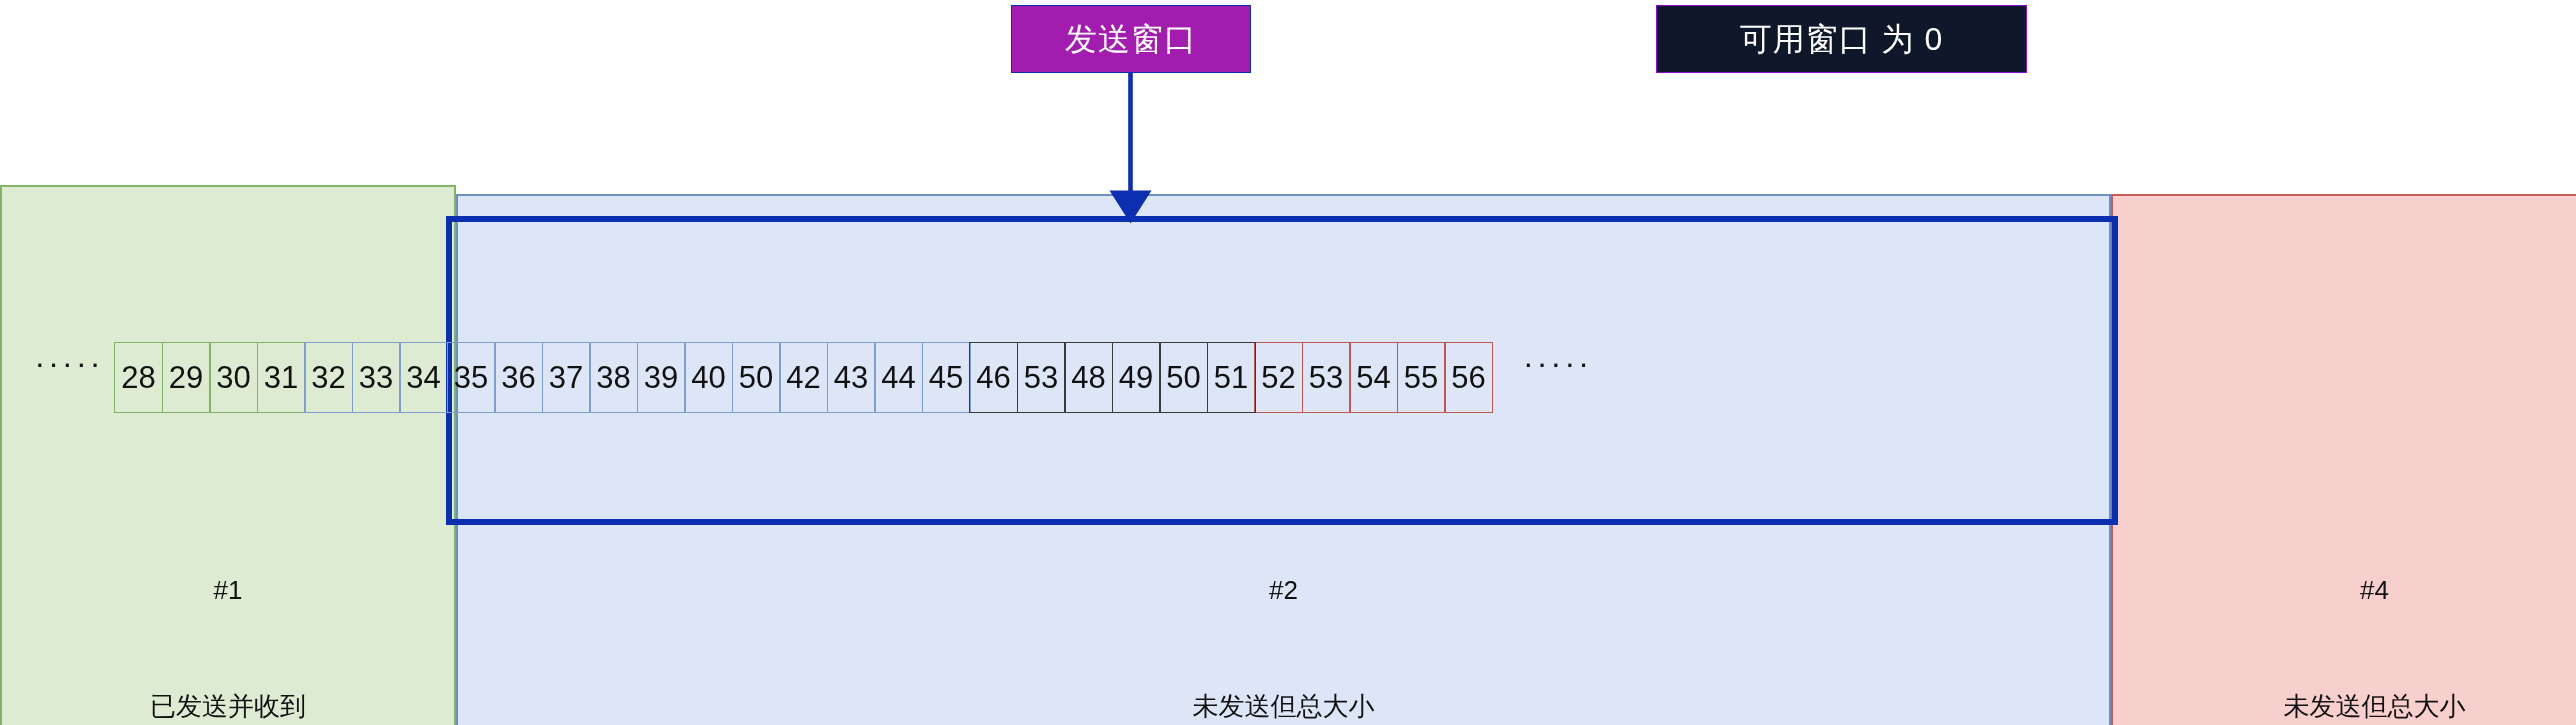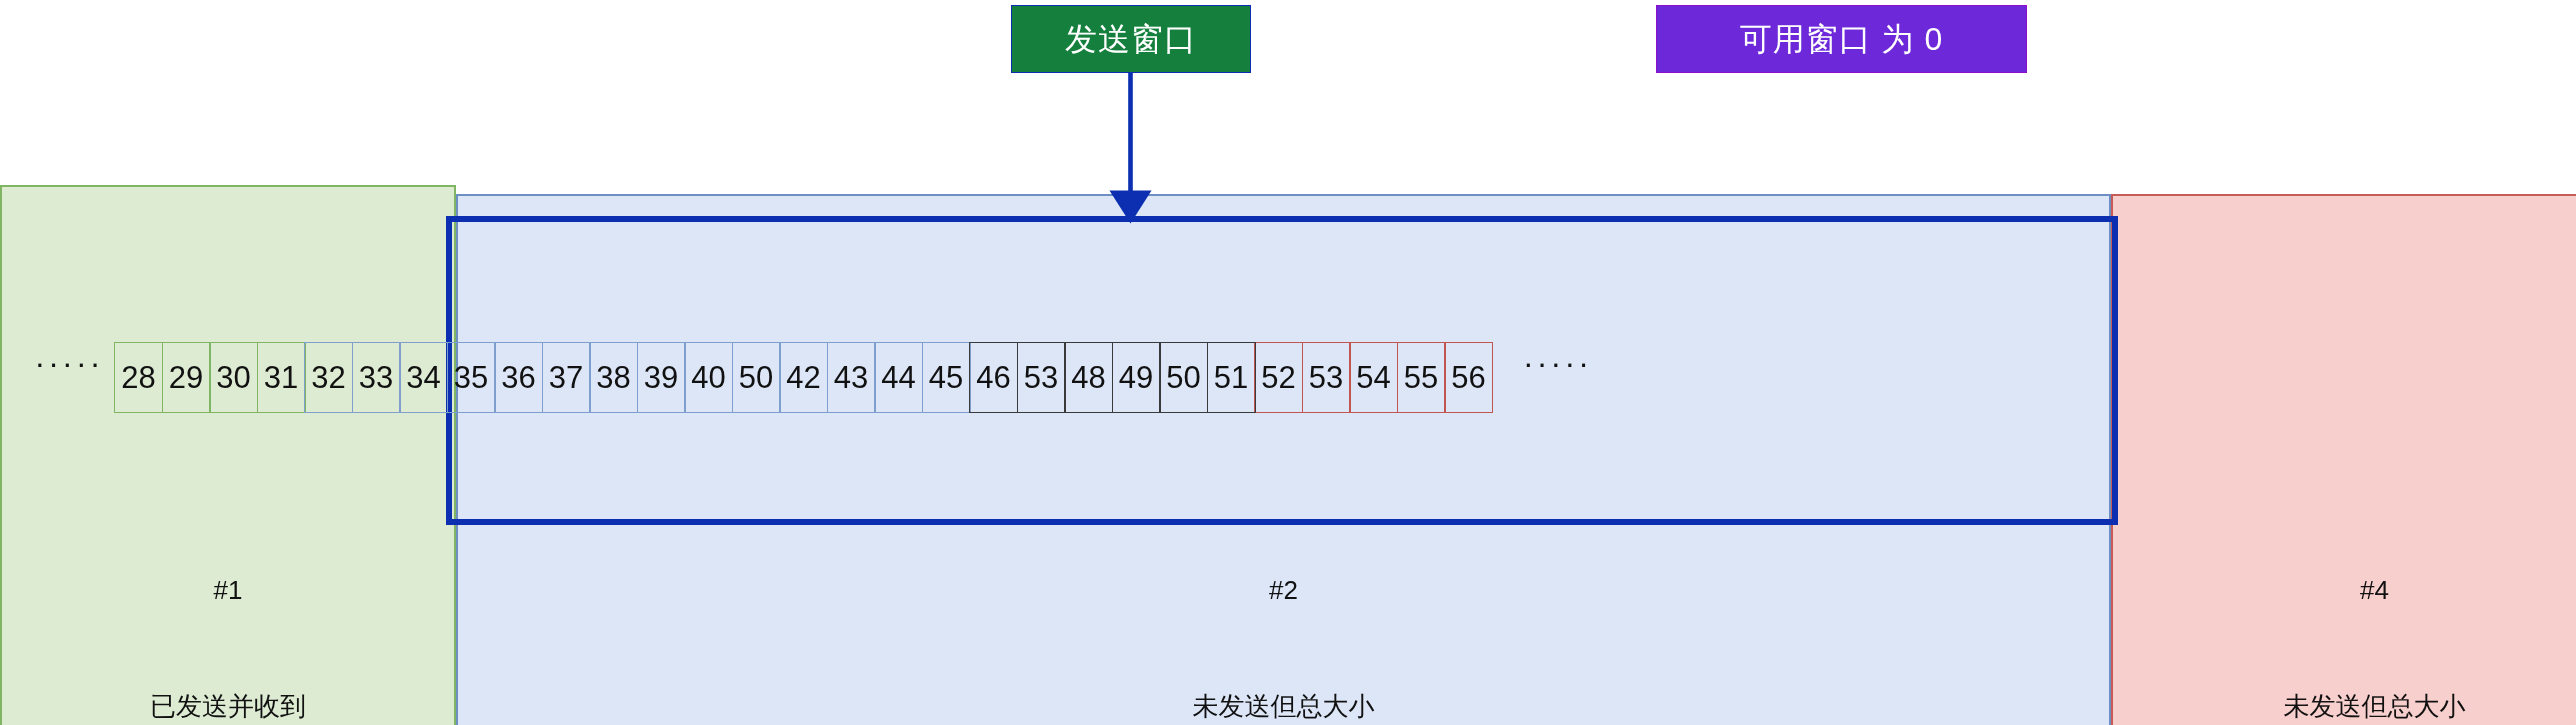--- a/index.html
+++ b/index.html
@@ -11,25 +11,25 @@
   #stage{position:absolute;left:0;top:0;width:2638px;height:725px;}
 
   
   .callout{
     position:absolute;display:flex;align-items:center;justify-content:center;
     color:#ffffff;font-size:32px;line-height:1;white-space:nowrap;
     letter-spacing:1px;
   }
   #send-window-label{
     left:1011px;top:5.2px;width:238px;height:66px;
-    background:#15803d;border:1.5px solid #0b2fb0;
+    background:#a21caf;border:1.5px solid #0b2fb0;
   }
   #avail-window-label{
     left:1656px;top:5.2px;width:369px;height:66px;
-    background:#6d28d9;border:1.5px solid #8c0fcc;
+    background:#0f172a;border:1.5px solid #8c0fcc;
   }
 
   
   #send-window-arrow{position:absolute;left:1092px;top:71px;width:77px;height:155px;}
 
   
   .region{position:absolute;box-sizing:border-box;}
   #region-acked{
     left:0px;top:185px;width:456px;height:540px;
     background:#dcebd2;border:2.6px solid #7fb563;border-bottom:none;

